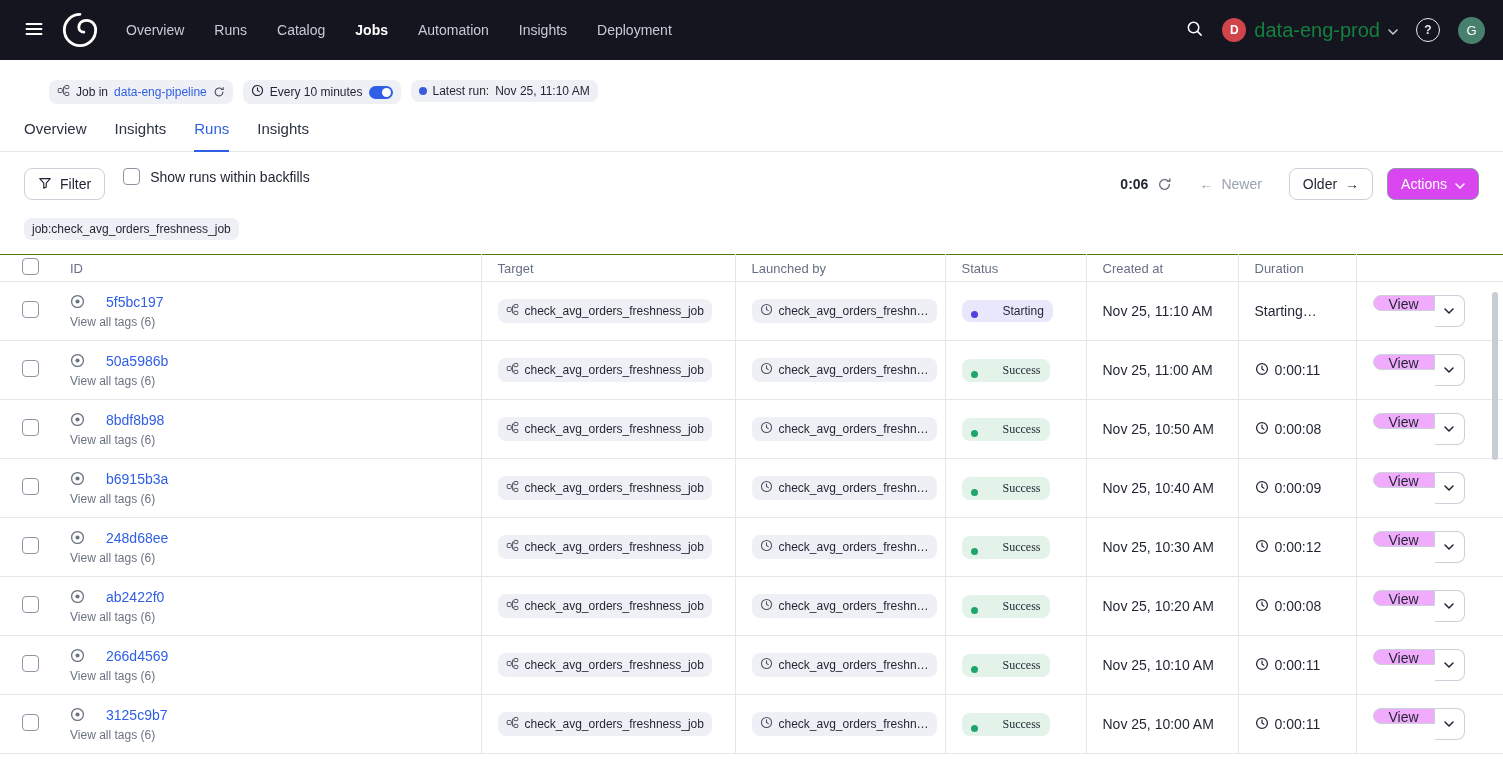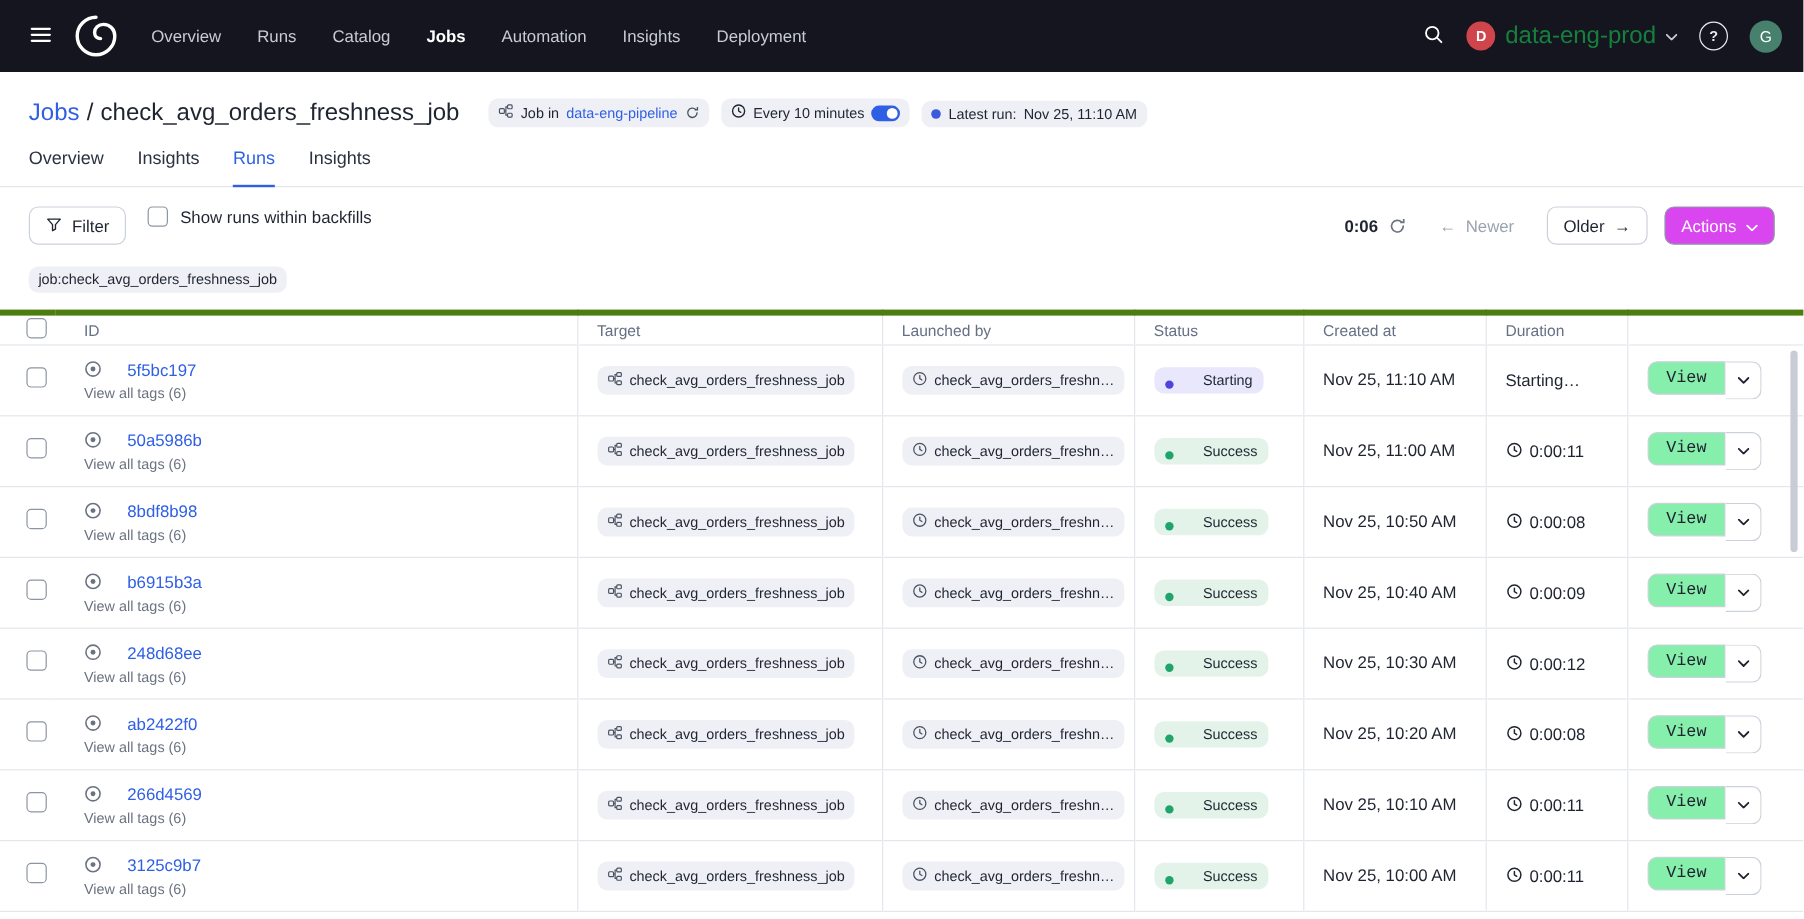--- a/index.html
+++ b/index.html
@@ -23,21 +23,21 @@
     font-size: 12px; font-weight: 700; display: flex; align-items: center; justify-content: center; cursor: pointer; }
   .user-avatar { width: 27px; height: 27px; border-radius: 50%; background: #47806C; color: #fff;
     font-size: 13px; display: flex; align-items: center; justify-content: center; cursor: pointer; }
 
   
   .page-header { display: flex; align-items: center; gap: 10px; padding: 20px 24px 2px; }
   .breadcrumb { font-size: 20px; line-height: 28px; white-space: nowrap; }
   .breadcrumb-root { color: #2E5FE5; cursor: pointer; text-decoration: none; }
   .breadcrumb-sep { color: #1F2430; margin: 0 6px; }
   .page-title { color: #1F2430; font-weight: 500; }
-  .chips { display: flex; align-items: flex-end; gap: 10px; margin-left: 14px; }
+  .chips { display: flex; align-items: flex-start; gap: 10px; margin-left: 25px; }
   .chip { display: inline-flex; align-items: center; gap: 6px; background: #EEF0F6; border-radius: 8px;
     padding: 4px 8px; font-size: 12px; color: #1F2430; white-space: nowrap; }
   .chip a { color: #2E5FE5; text-decoration: none; cursor: pointer; }
   .toggle { width: 24px; height: 13px; border-radius: 7px; background: #2E5FE5; position: relative;
     display: inline-block; cursor: pointer; }
   .toggle::after { content: ""; position: absolute; right: 2px; top: 2px; width: 9px; height: 9px;
     border-radius: 50%; background: #fff; }
   .blue-dot { width: 8px; height: 8px; border-radius: 50%; background: #3B5BDB; display: inline-block; }
 
   
@@ -56,44 +56,44 @@
   .toolbar-right { margin-left: auto; display: flex; align-items: center; gap: 14px; }
   .countdown { display: flex; align-items: center; gap: 9px; font-size: 14px; color: #1F2430; font-weight: bold; }
   .refresh-icon { color: #6B7280; display: flex; cursor: pointer; background: none; border: none; }
   .btn-ghost-disabled { border: none; background: none; color: #9AA3AF; cursor: default; }
   .btn-actions { background: #d946ef; border-color: #8F98A8; color: #fff; cursor: default; }
 
   
   .tag-row { padding: 2px 24px 14px; }
 
   
-  table { width: 100%; border-collapse: collapse; table-layout: fixed; border-top: 5px solid #4d7c0f; }
+  table { width: 100%; border-collapse: collapse; table-layout: fixed; border-top: 1px solid #4d7c0f; }
   th { font-size: 13px; color: #667085; font-weight: 400; text-align: left; height: 27px;
     padding: 0 12px 0 16px; border-bottom: 1px solid #E3E6EB; }
   td { height: 59px; padding: 8px 12px 8px 16px; border-bottom: 1px solid #E3E6EB; vertical-align: middle; }
   .col-border { border-left: 1px solid #E3E6EB; }
   .cell-check, .th-check { padding: 0 0 0 22px; }
   .cell-id, .th-id { padding-left: 24px; }
   .id-line { display: flex; align-items: center; gap: 21px; }
   .id-link { color: #2E5FE5; font-size: 14px; text-decoration: none; cursor: pointer; }
   .view-tags { background: none; border: none; color: #6B7280; font-size: 12px; cursor: pointer;
     padding: 0; margin: 5px 0 0 0; display: block; font-family: inherit; }
   .status-icon { display: flex; flex: none; }
   .badge { display: inline-flex; align-items: flex-end; gap: 25px; padding: 4px 9px; border-radius: 8px;
     font-size: 12px; color: #1C2530; }
   .badge .dot { width: 7px; height: 7px; border-radius: 50%; }
-  .badge.success { background: #E3F3E9; }
+  .badge.success { background: #E3F3E9; font-family: Liberation Serif, serif; }
   .badge.success .dot { background: #1FA56B; }
   .badge.starting { background: #E9E7FC; }
   .badge.starting .dot { background: #4F43DD; }
   .created { font-size: 14px; color: #1F2430; white-space: nowrap; }
   .duration { display: flex; align-items: center; gap: 6px; font-size: 14px; color: #1F2430; white-space: nowrap; }
   .split { display: inline-flex; }
-  .split-view { height: 28px; padding: 0 15px; background: #86efac; border: 1px solid #CBD1D9;
-    border-radius: 8px 0 0 8px; font-size: 14px; color: #1F2430; cursor: pointer; font-family: Liberation Mono, monospace; }
+  .split-view { height: 16px; padding: 0 15px; background: #f0abfc; border: 1px solid #CBD1D9;
+    border-radius: 8px 0 0 8px; font-size: 14px; color: #1F2430; cursor: pointer; font-family: Liberation Sans, sans-serif; }
   .split-caret { height: 32px; width: 30px; background: #fff; border: 1px solid #CBD1D9; border-left: none;
     border-radius: 0 8px 8px 0; display: flex; align-items: center; justify-content: center; cursor: pointer; color: #1F2430; }
 
   .scroll-thumb { position: absolute; right: 5px; top: 292px; width: 6px; height: 168px;
     background: #C8CCD4; border-radius: 3px; cursor: pointer; }
 </style>
 </head>
 <body>
 
 <nav class="topnav">
@@ -135,23 +135,20 @@
             <path d="M1 1l4 4 4-4" stroke="#C6CBD6" stroke-width="1.5" stroke-linecap="round" stroke-linejoin="round"></path>
           </svg>
       </span>
     </div>
     <span class="help-circle">?</span>
     <span class="user-avatar">G</span>
   </div>
 </nav>
 
 <header class="page-header">
-  <div class="breadcrumb">
-    <a class="breadcrumb-root">Jobs</a><span class="breadcrumb-sep">/</span><span class="page-title">check_avg_orders_freshness_job</span>
-  </div>
   <div class="chips">
     <span class="chip">
       <span>
         <svg width="13" height="13" viewBox="0 0 16 16" fill="none" stroke="#4A5260" stroke-width="1.2">
             <rect x="1.5" y="5.5" width="5" height="5" rx="1"></rect>
             <rect x="9.8" y="1.8" width="4.7" height="3.9" rx="1"></rect>
             <rect x="9.8" y="10.3" width="4.7" height="3.9" rx="1"></rect>
             <path d="M6.5 8h1.6m0 0V3.8h1.7m-1.7 4.2v4.3h1.7"></path>
           </svg>
       </span>

